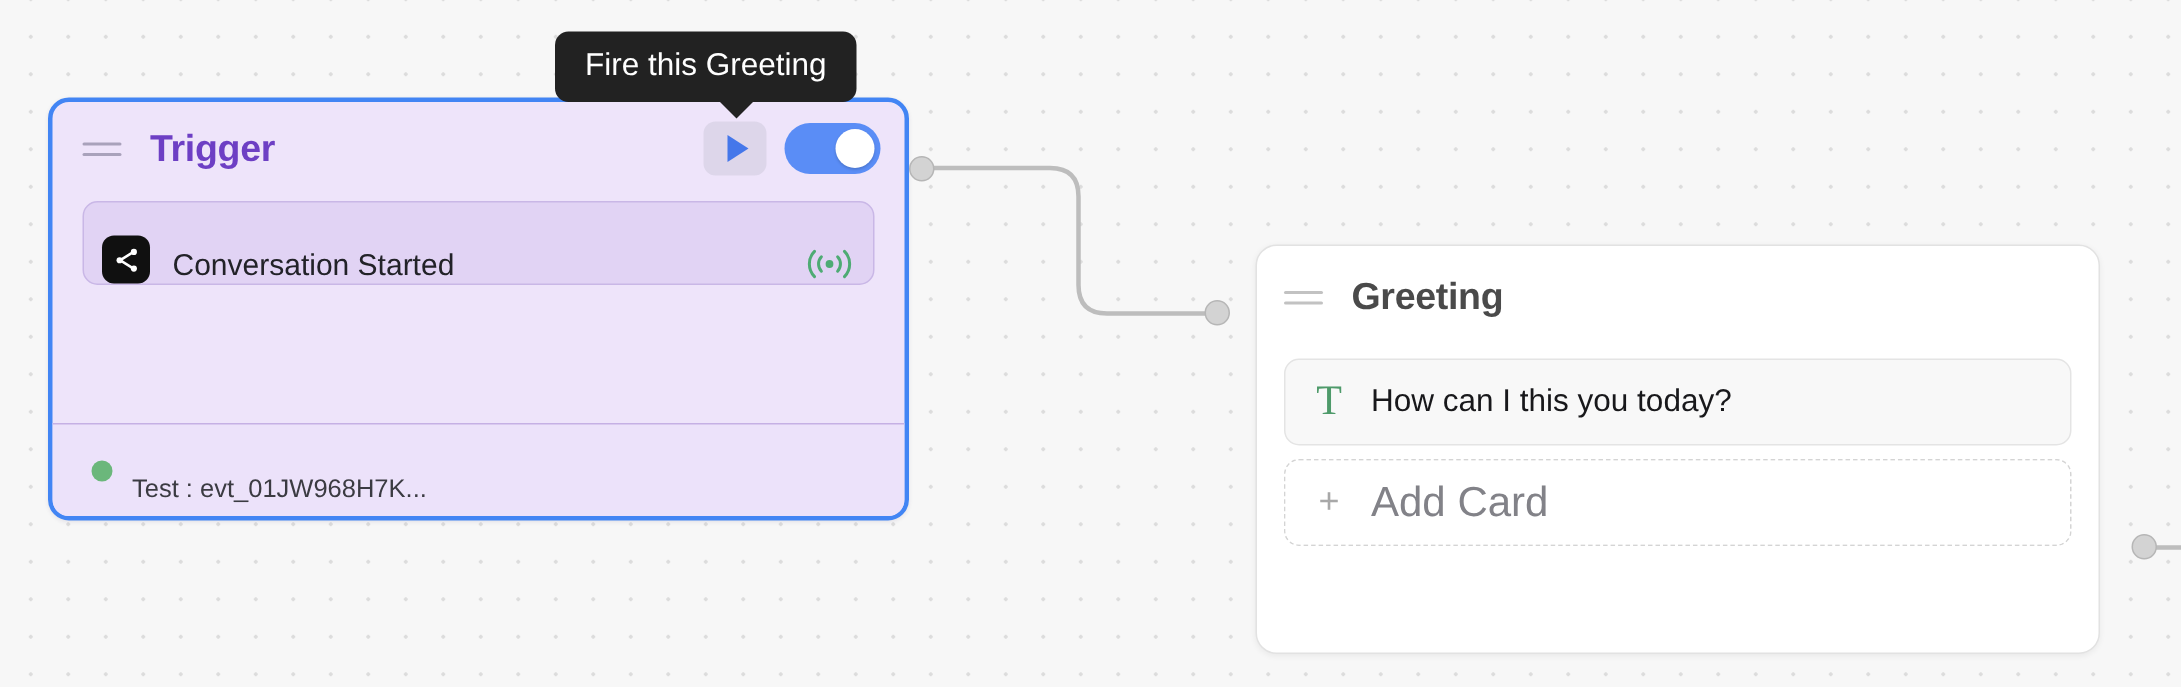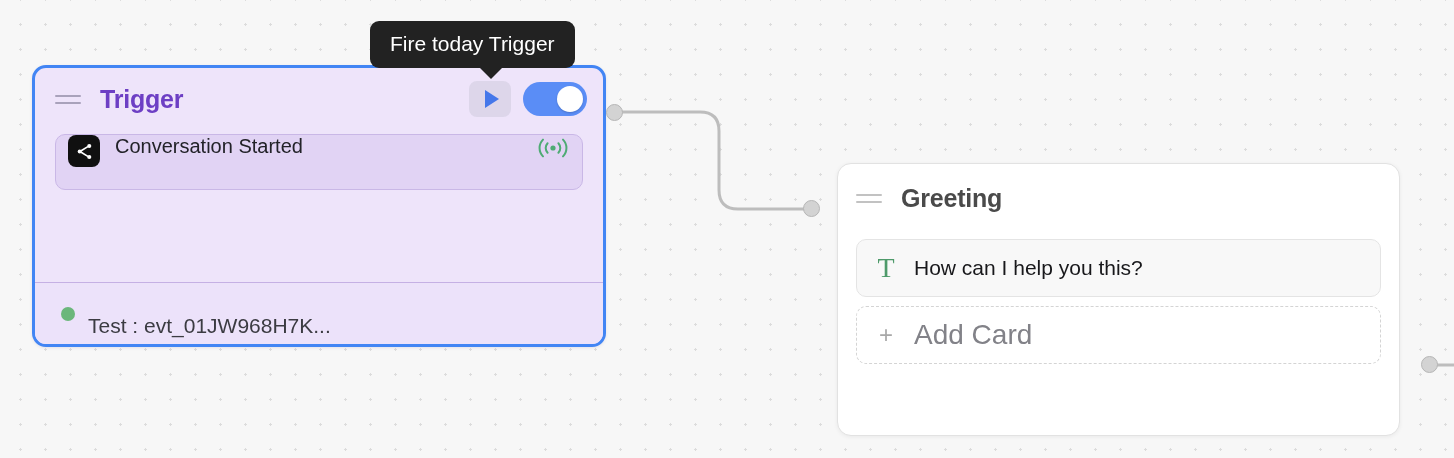--- a/index.html
+++ b/index.html
@@ -124,21 +124,21 @@
   }
 
   
   #event-card {
     margin: 4px 20px 0 20px;
     height: 56px;
     border: 1px solid #c9b7e6;
     border-radius: 10px;
     background: #e1d3f4;
     display: flex;
-    align-items: flex-start;
+    align-items: flex-end;
     padding: 0 12px 0 12px;
     box-sizing: border-box;
     cursor: pointer;
   }
   #event-icon {
     width: 32px;
     height: 32px;
     border-radius: 8px;
     background: #101010;
     display: flex;
@@ -166,21 +166,21 @@
     padding-left: 26px;
     box-sizing: border-box;
   }
   #status-dot {
     width: 14px; height: 14px;
     border-radius: 50%;
     background: #6bb77b;
     flex: 0 0 auto;
   }
   #status-text {
-    font-size: 21px;
+    font-size: 17px;
     color: #3b3b42;
     margin-left: 13px;
     white-space: nowrap;
     margin-top: 24px;
   }
 
   
   #fire-tooltip {
     position: absolute;
     left: 370px;
@@ -349,35 +349,35 @@
         </svg>
       </div>
     </div>
 
     <div id="trigger-status-bar">
       <div id="status-dot"></div>
       <div id="status-text">Test : evt_01JW968H7K...</div>
     </div>
   </div>
 
-  <div id="fire-tooltip">Fire today Trigger</div>
+  <div id="fire-tooltip">Fire this Greeting</div>
 
   <div id="greeting-node">
 
     <div class="node-header">
       <div class="drag-handle">
         <span></span>
         <span></span>
       </div>
       <div id="greeting-title">Greeting</div>
     </div>
 
     <div id="text-card">
       <div id="text-card-icon">T</div>
-      <div id="text-card-label">How can I help you this?</div>
+      <div id="text-card-label">How can I this you today?</div>
     </div>
 
     <div id="add-card-button">
       <div id="add-card-icon">+</div>
       <div id="add-card-label">Add Card</div>
     </div>
   </div>
 
   <div class="handle" id="handle-trigger-out"></div>
   <div class="handle" id="handle-greeting-in"></div>

